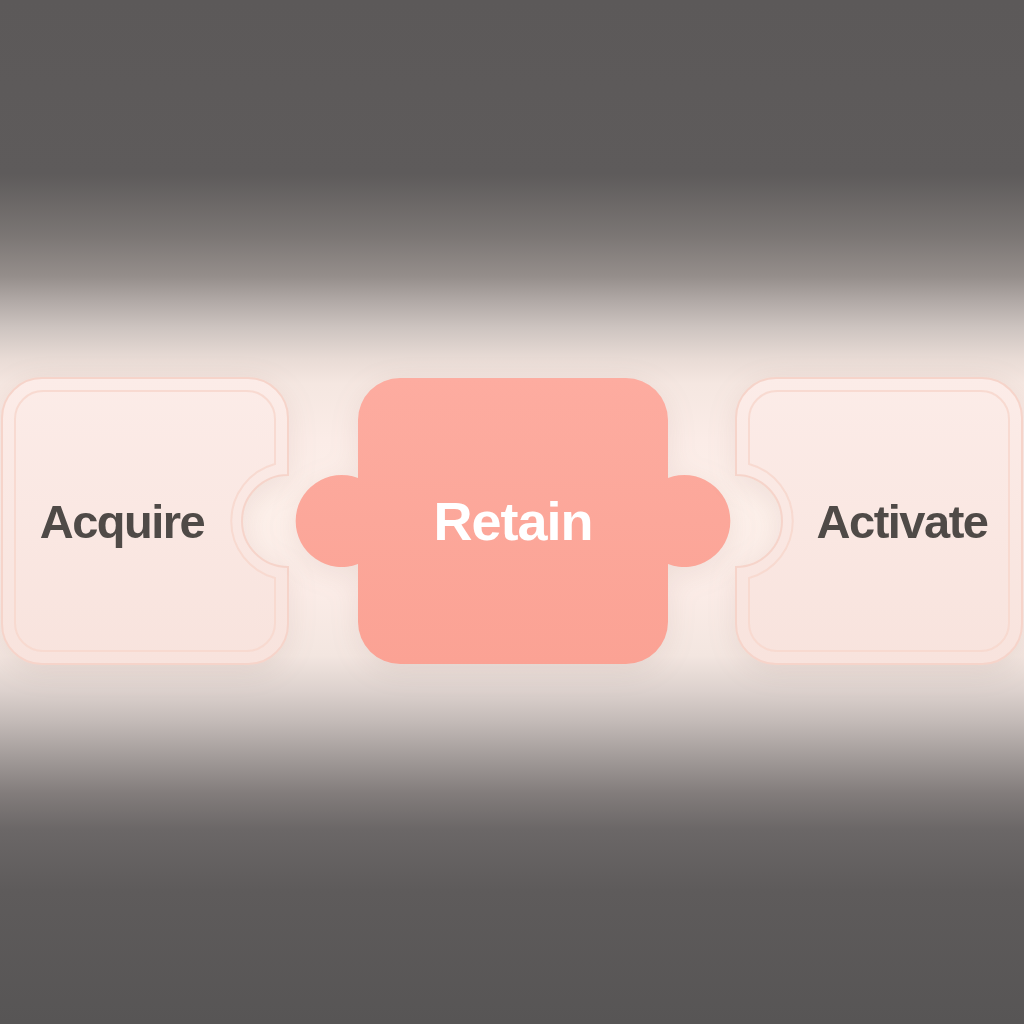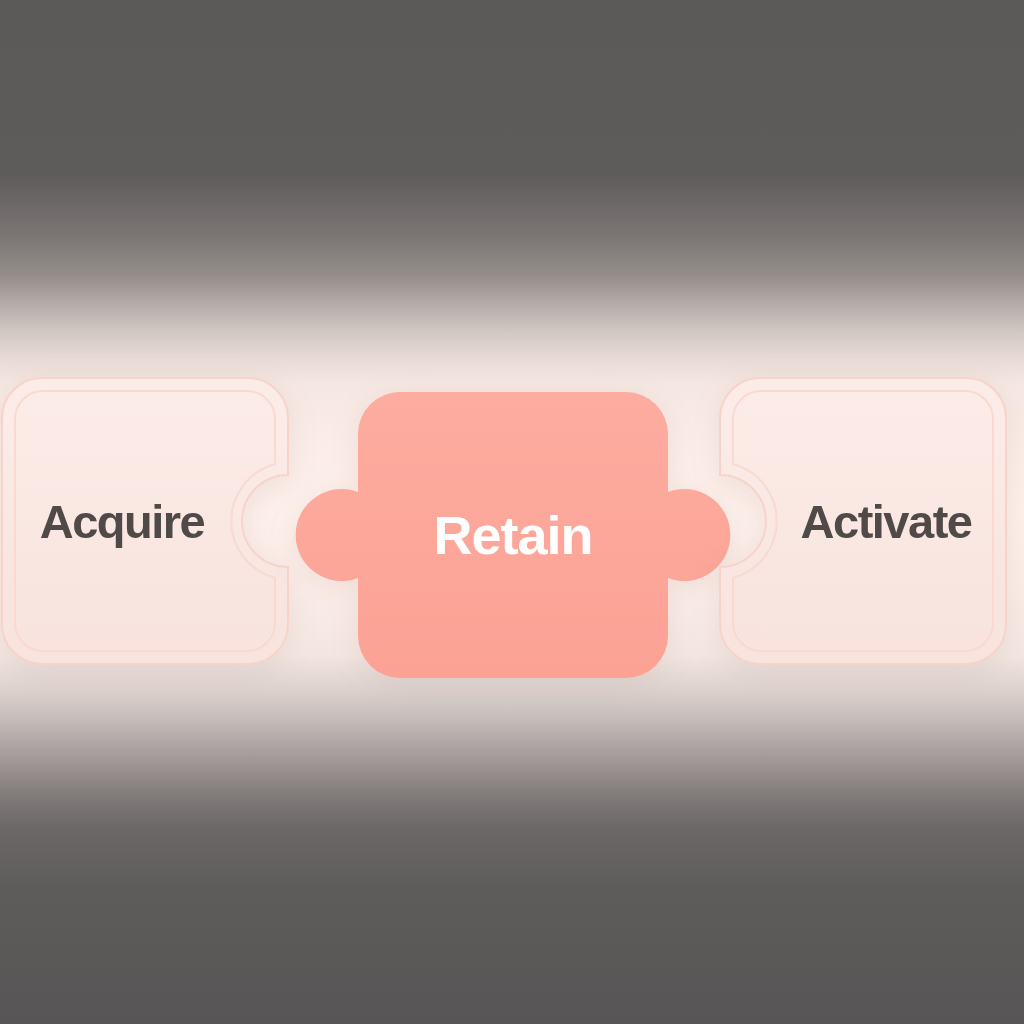--- a/index.html
+++ b/index.html
@@ -39,22 +39,22 @@
     margin-top: 16px;
   }
   .piece { position: absolute; }
   .piece svg {
     position: absolute;
     inset: 0;
     display: block;
     overflow: visible;
   }
   .piece-left   { left: 2px;   top: 362px; width: 286px; height: 286px; }
-  .piece-center { left: 294px; top: 376px; width: 438px; height: 286px; }
-  .piece-right  { left: 720px; top: 362px; width: 286px; height: 286px; }
+  .piece-center { left: 294px; top: 362px; width: 438px; height: 286px; }
+  .piece-right  { left: 736px; top: 362px; width: 286px; height: 286px; }
 
   .side-outline { stroke: #f6d4ca; stroke-width: 2; }
   .inner-line   { fill: none; stroke: #f7d8ce; stroke-width: 2; opacity: 0.9; }
   .soft-shadow  { filter: drop-shadow(0 6px 14px rgba(130, 85, 75, 0.10)); }
 
   .label {
     position: absolute;
     top: 0;
     height: 286px;
     display: flex;

